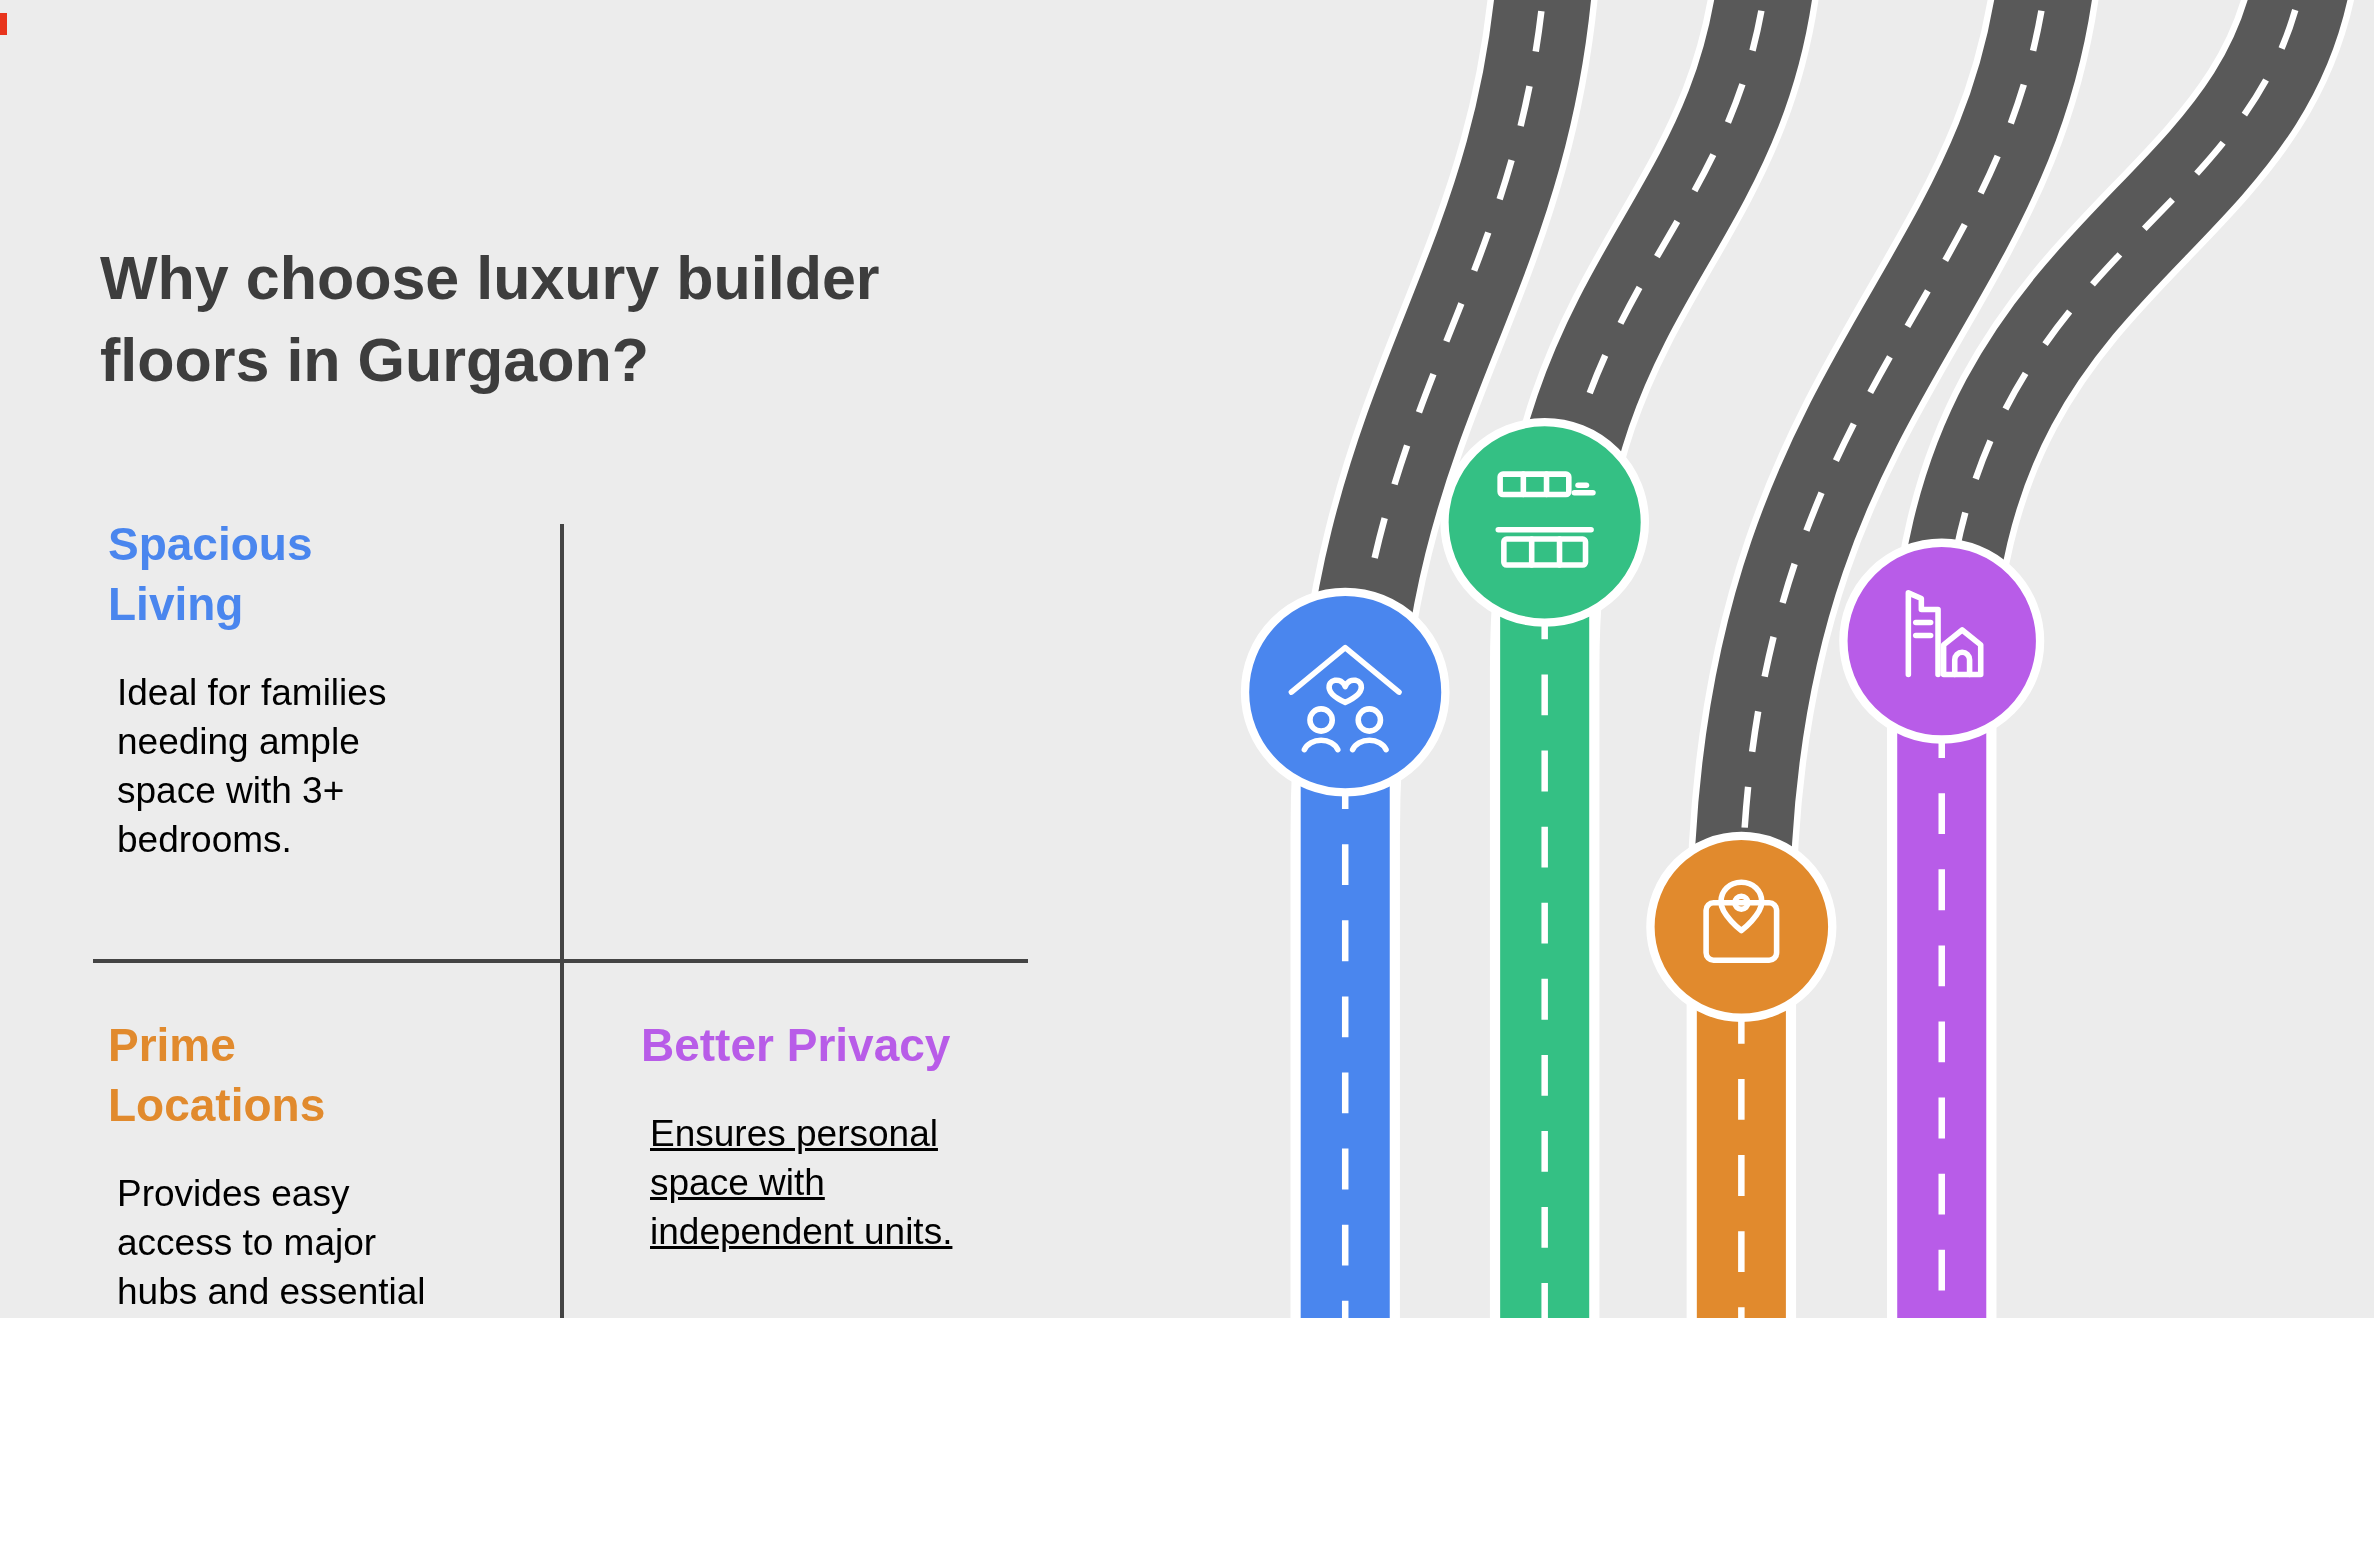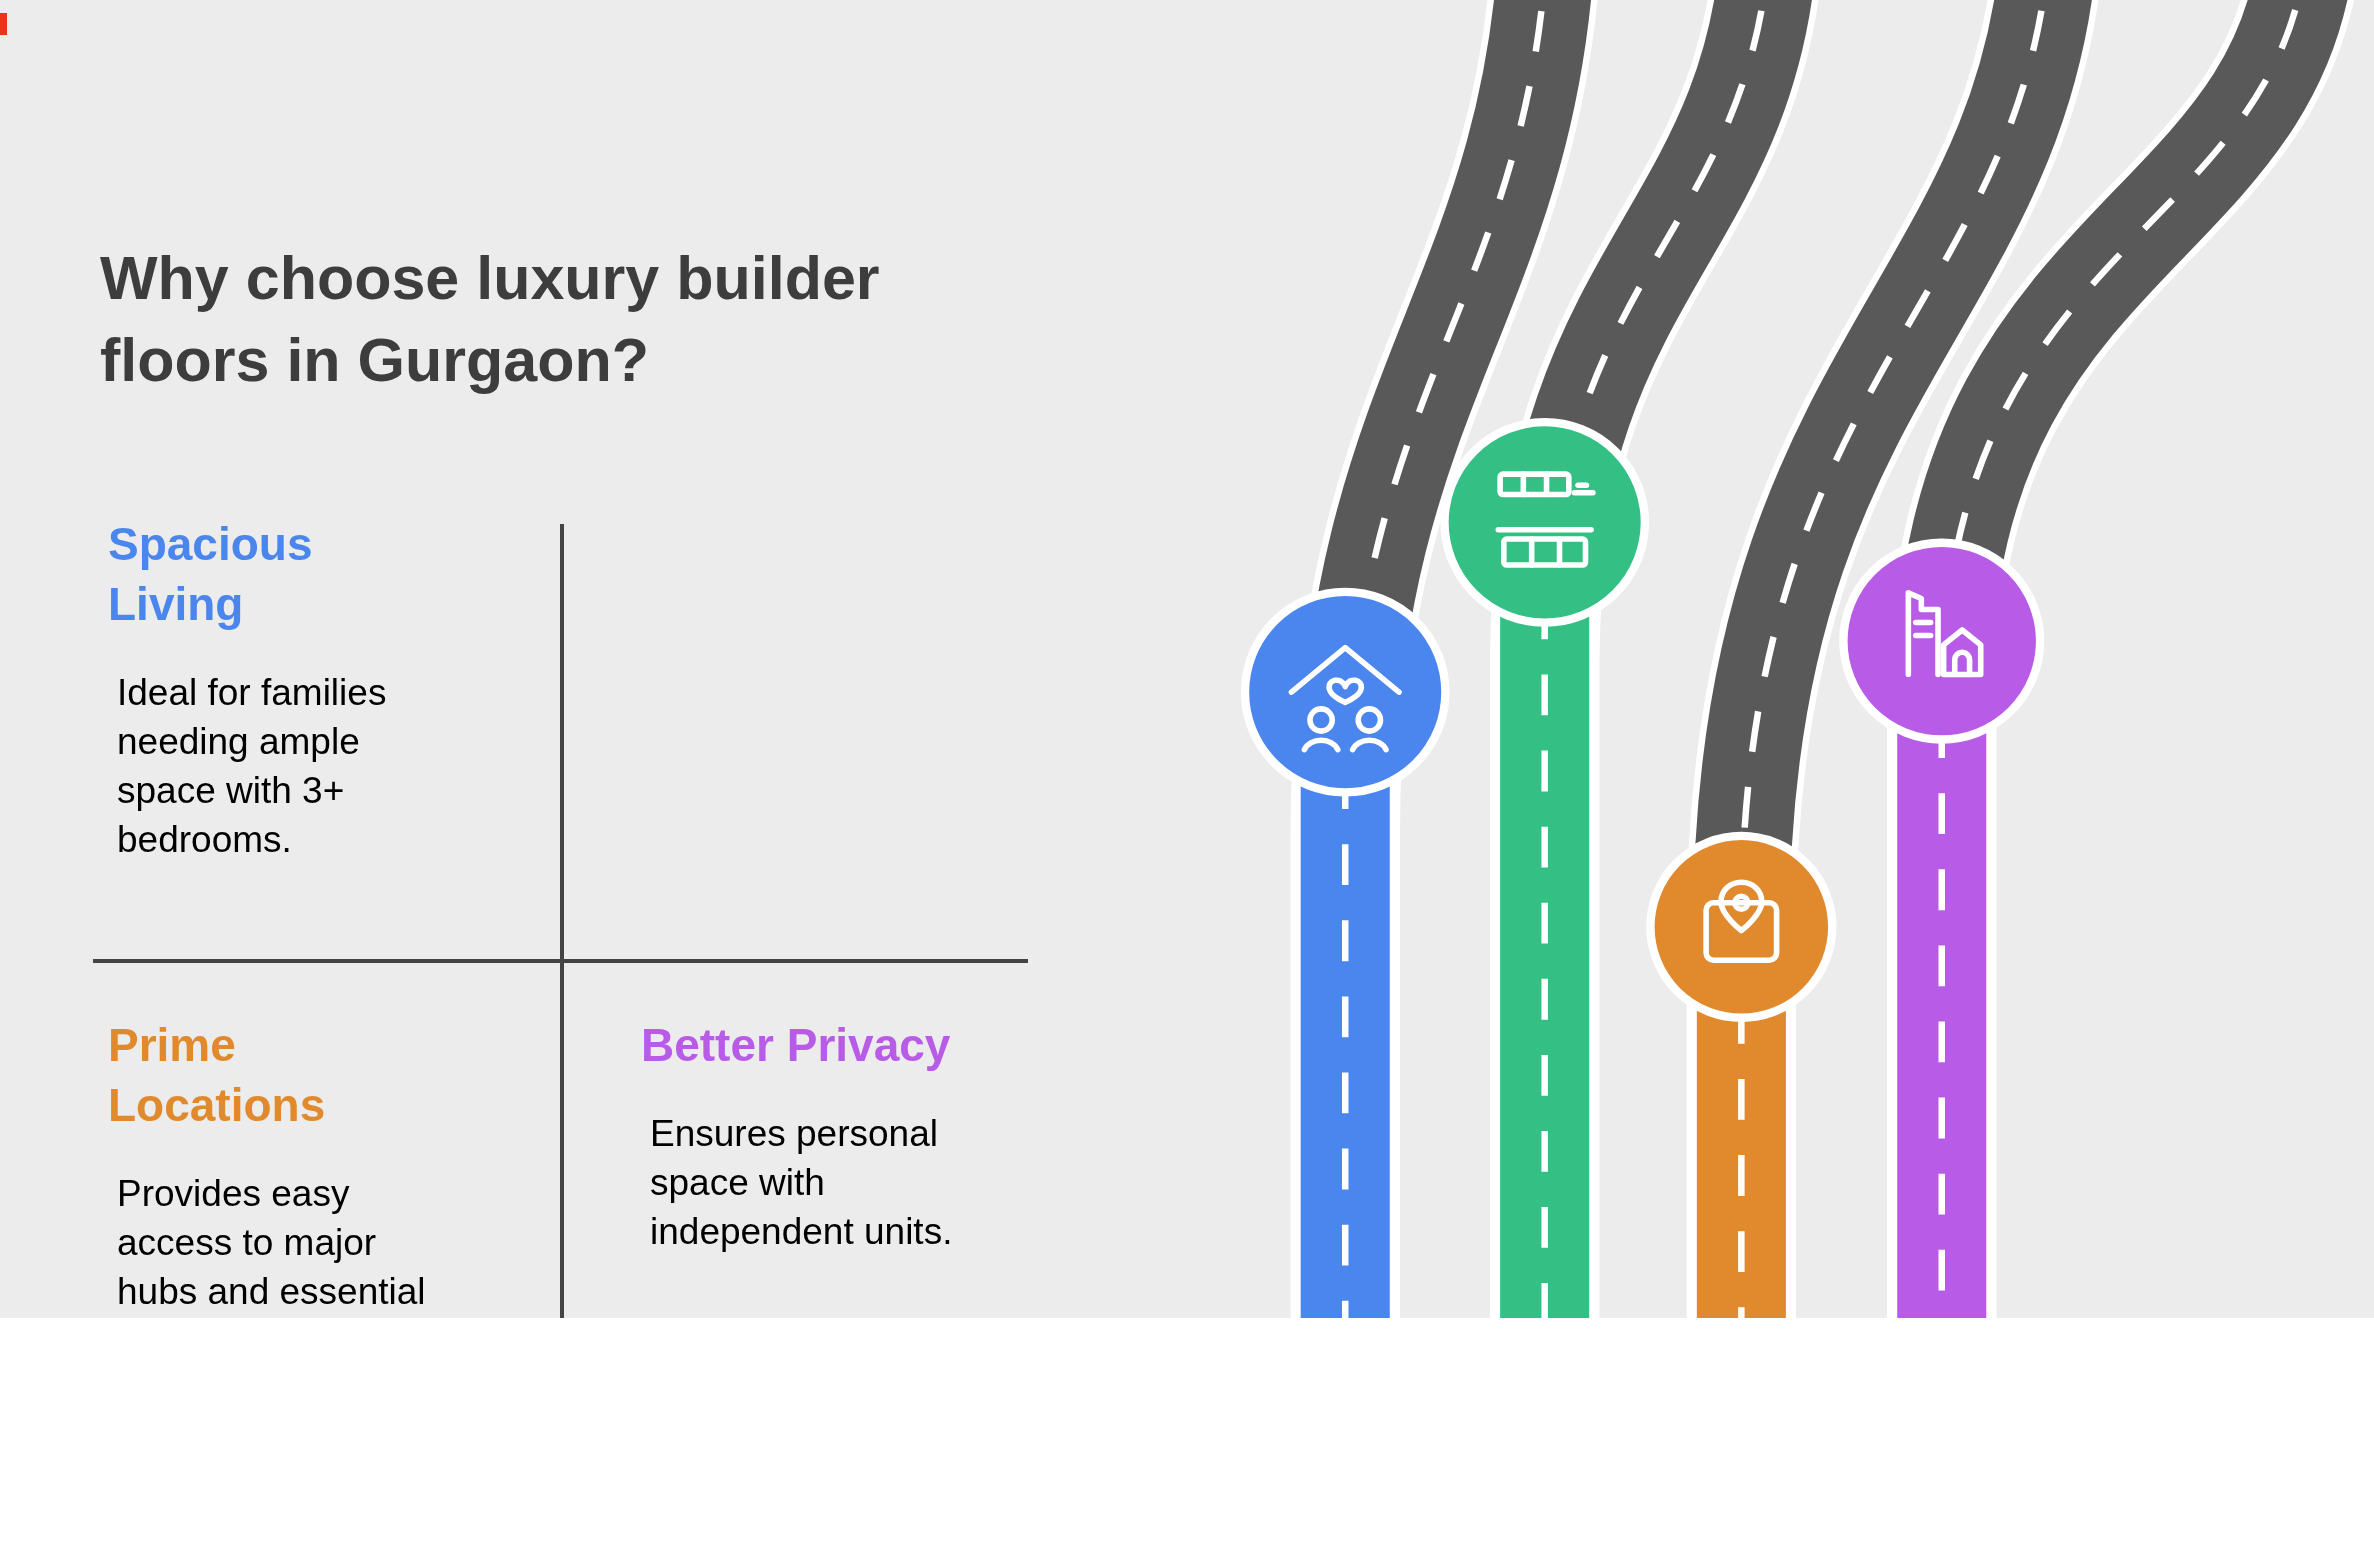--- a/index.html
+++ b/index.html
@@ -42,21 +42,21 @@
   }
   .sec-body {
     margin: 17px;
     font-size: 37px;
     line-height: 1.33;
     color: #000000;
   }
   .body-w1 { max-width: 325px; }
   .body-w2 { max-width: 364px; }
   .body-w3 { max-width: 345px; }
-  .body-w4 { max-width: 334px; }
+  .body-w4 { max-width: 334px; text-decoration: underline; }
   .divider-v {
     position: absolute;
     left: 560px; top: 524px;
     width: 3.7px; height: 928px;
     background: #444444;
   }
   .divider-h {
     position: absolute;
     left: 93px; top: 959px;
     width: 935px; height: 3.7px;

